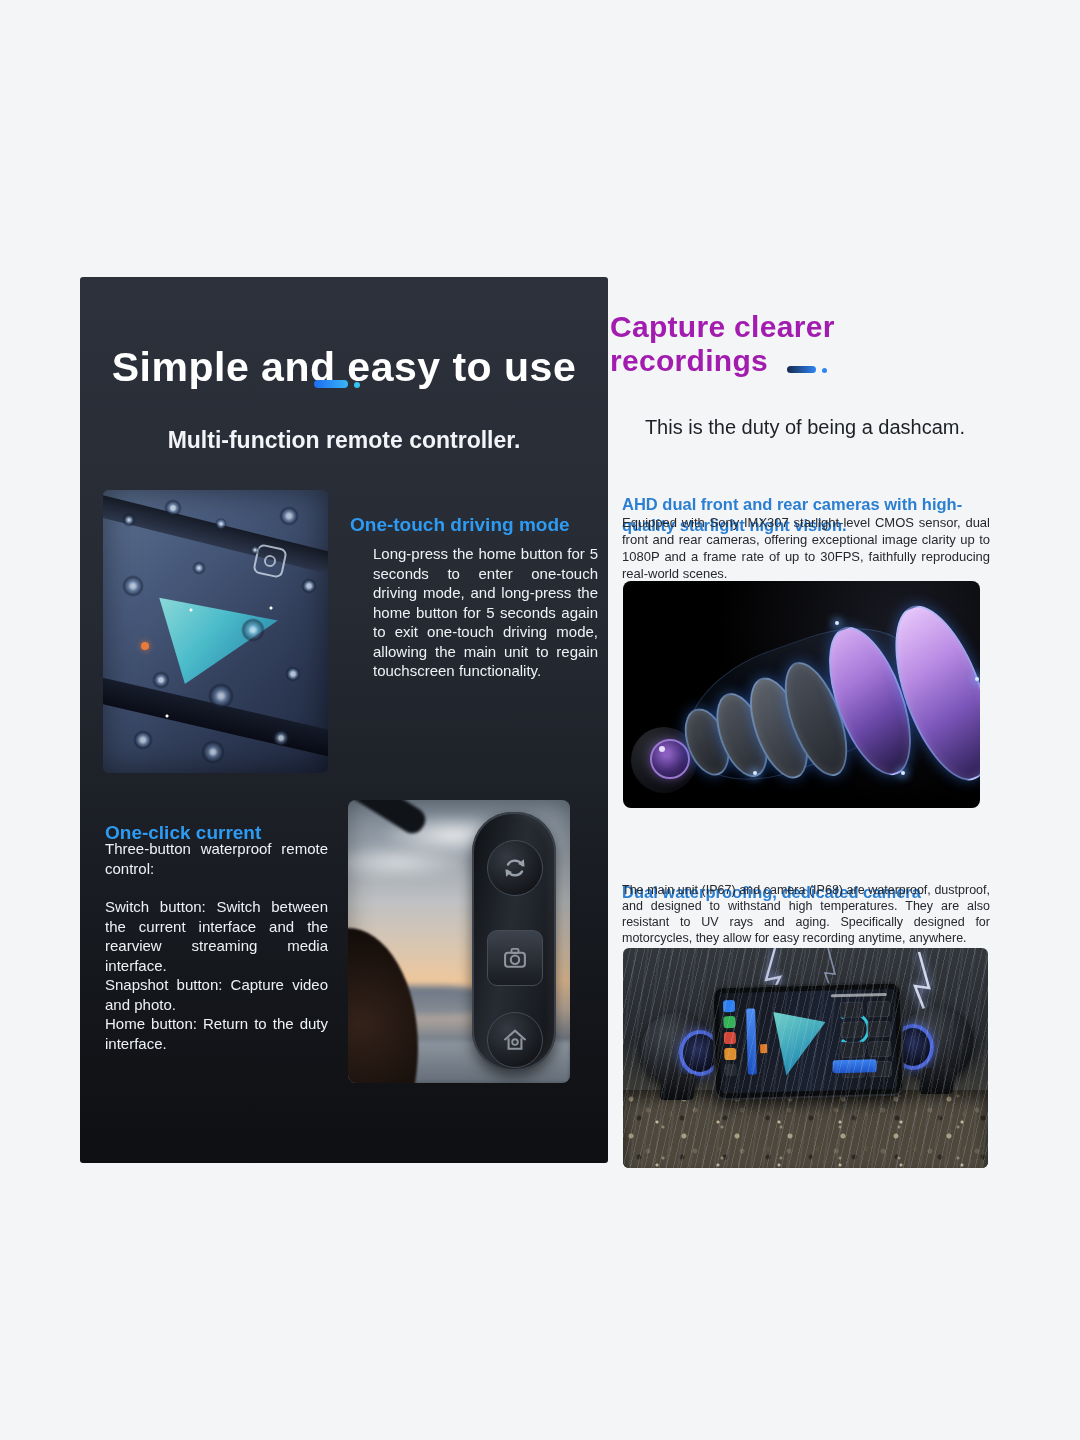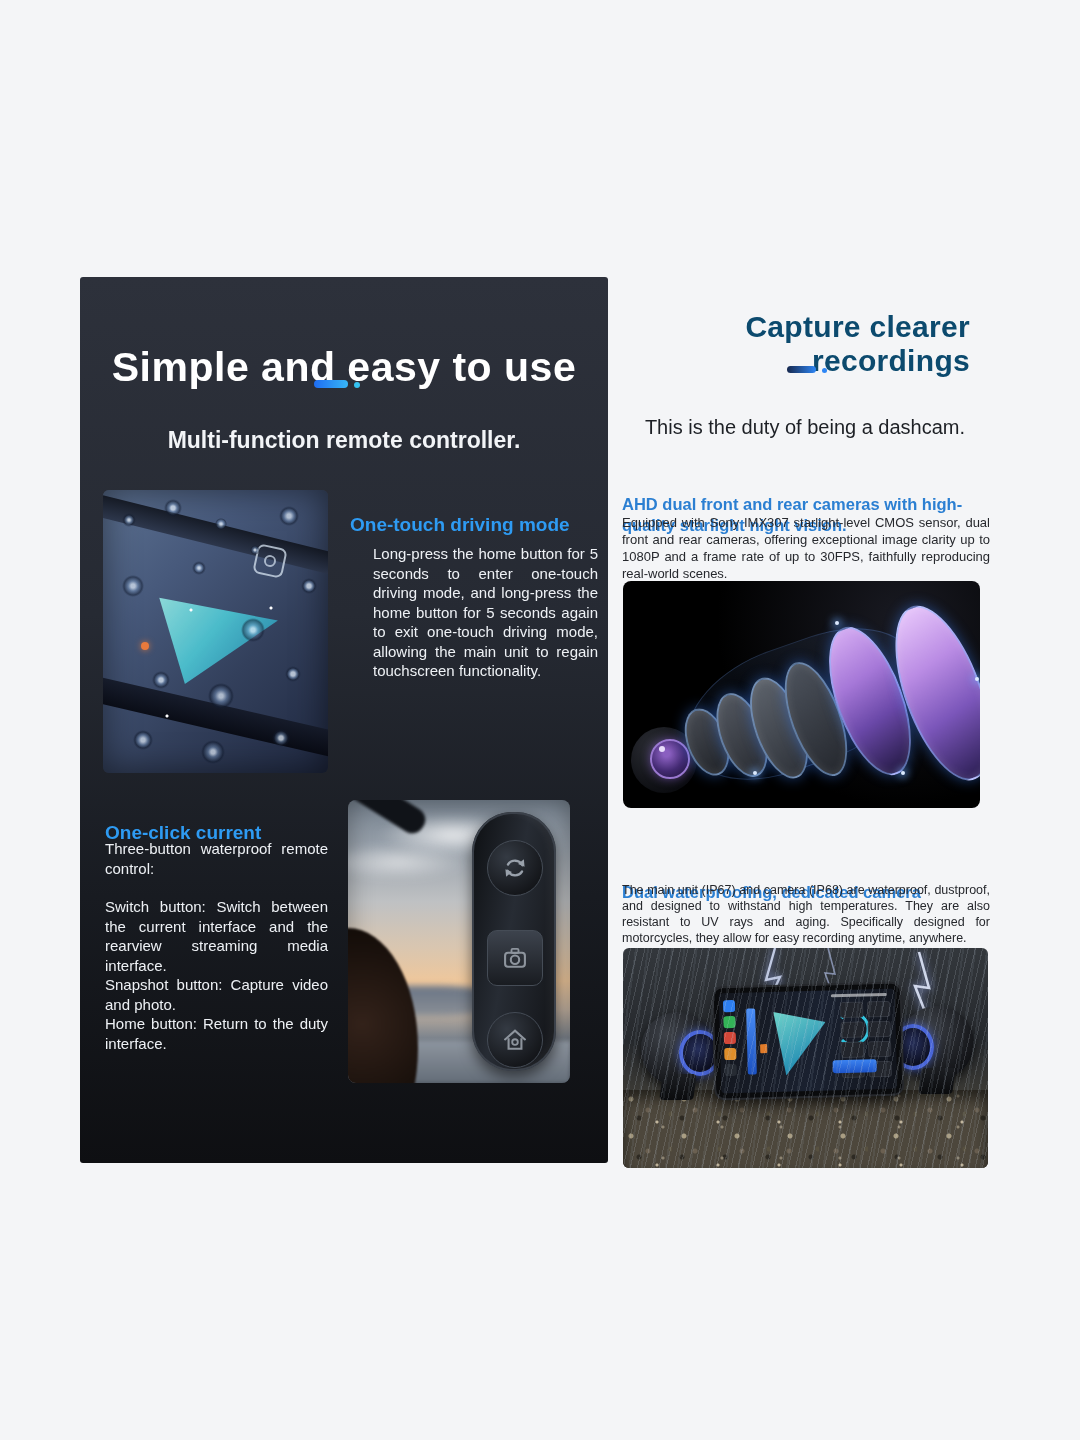--- a/index.html
+++ b/index.html
@@ -73,21 +73,21 @@
   .rb3{top:200px;border-radius:50%;}
 
   
   .lp-s1h{left:270px;top:218px;}
   .lp-s1b{left:270px;top:252px;width:225px;margin-left:23px;}
   .lp-s2h{left:25px;top:526px;}
   .lp-s2b{left:25px;top:562px;width:223px;}
   .lp-s2b .gap{height:19px;}
 
   
-  .rp-title{left:580px;top:290px;width:390px;text-align:right;color:#0c4a6e;font-size:30px;font-weight:600;letter-spacing:.3px;}
+  .rp-title{left:610px;top:290px;width:390px;text-align:left;color:#a21caf;font-size:30px;font-weight:600;letter-spacing:.3px;}
   .rp-accent-bar{left:787px;top:366px;width:29px;height:7px;border-radius:4px;background:linear-gradient(90deg,#16284e,#2e86f5);}
   .rp-accent-dot{left:822px;top:368px;width:5px;height:5px;border-radius:50%;background:#2e86f5;}
   .rp-subtitle{left:610px;top:399px;width:390px;text-align:center;color:#1d2025;font-size:20px;font-weight:500;}
   .blue-h-light{color:#2b7fd2;font-size:16.5px;font-weight:600;line-height:1.3;margin-top:39px;}
   .rp-s1h{left:622px;top:455px;width:368px;}
   .rp-body{color:#26282d;text-align:justify;}
   .rp-s1b{left:622px;top:501px;width:368px;font-size:13px;line-height:1.32;}
   .rp-s2h{left:622px;top:843px;width:368px;}
   .rp-s2b{left:622px;top:869px;width:368px;font-size:12.5px;line-height:1.3;}
 

